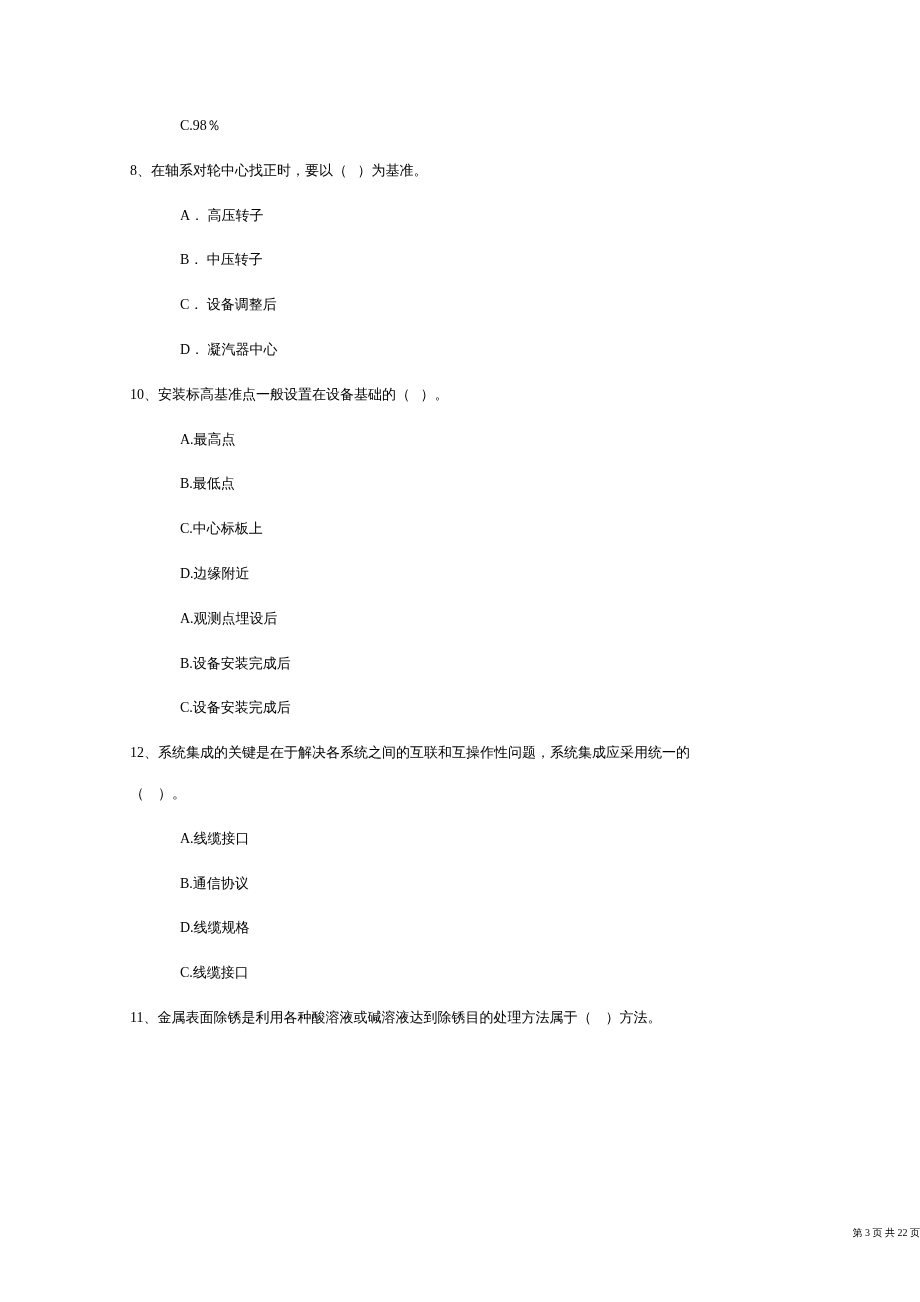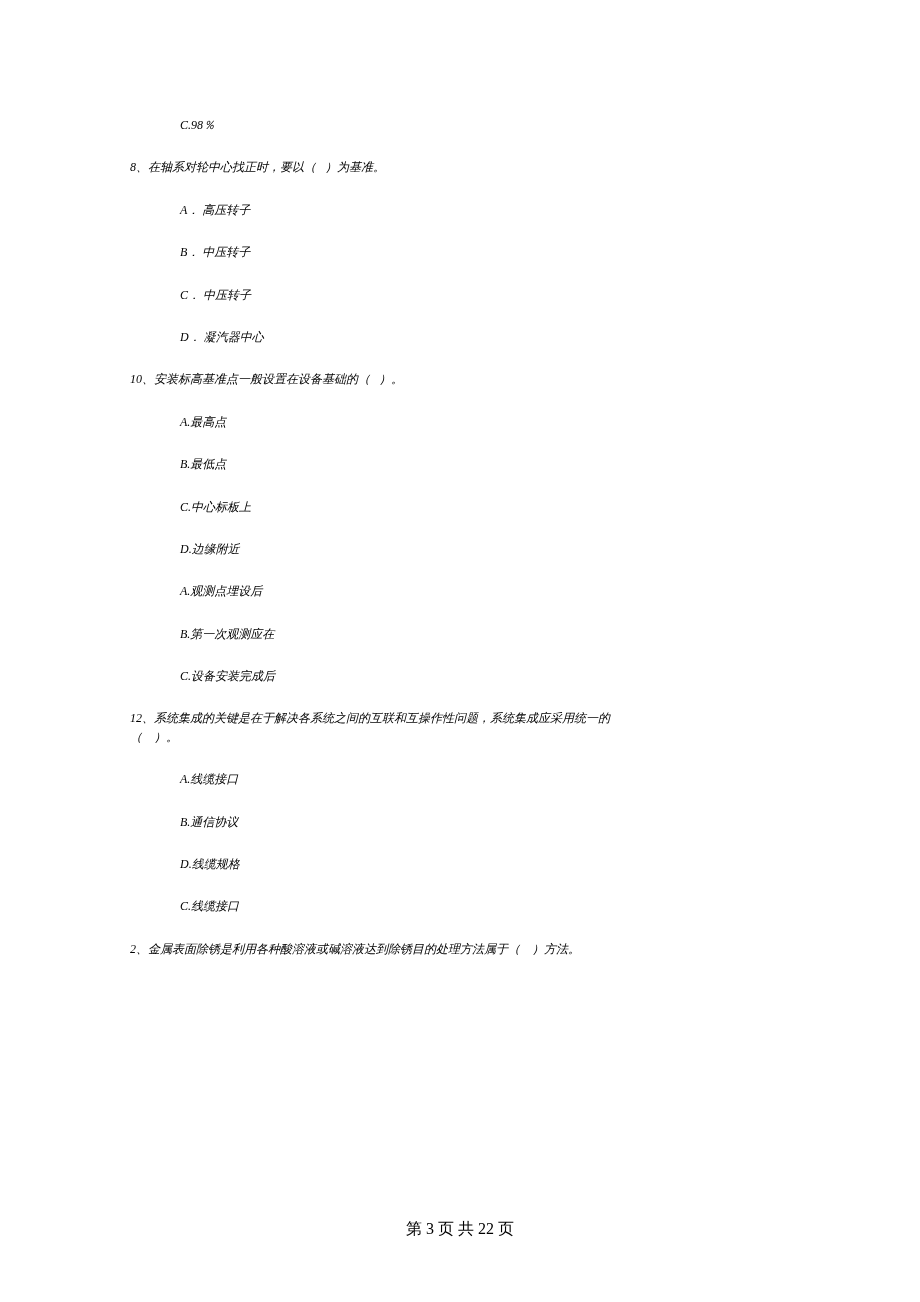--- a/index.html
+++ b/index.html
@@ -14,70 +14,69 @@
   .page {
     width: 920px;
     height: 1302px;
     position: relative;
     box-sizing: border-box;
     padding-top: 118px;
     padding-left: 130px;
     padding-right: 130px;
   }
   .line {
-    font-size: 12px;
+    font-size: 14px;
     line-height: 1.2;
     margin-bottom: 28px;
     white-space: pre;
-    font-style: italic;
   }
   .option {
     padding-left: 50px;
   }
   .question {
     padding-left: 0;
   }
   .cont {
     padding-left: 0;
   }
   .footer {
     position: absolute;
     bottom: 62px;
     left: 0;
     width: 920px;
-    text-align: center;
-    font-size: 16px;
+    text-align: right;
+    font-size: 10px;
   }
 </style>
 </head>
 <body>
 
 <div class="page">
 
   <div class="line option">C.98％</div>
 
   <div class="line question">8、在轴系对轮中心找正时，要以（   ）为基准。</div>
   <div class="line option">A． 高压转子</div>
   <div class="line option">B． 中压转子</div>
-  <div class="line option">C． 中压转子</div>
+  <div class="line option">C． 设备调整后</div>
   <div class="line option">D． 凝汽器中心</div>
 
   <div class="line question">10、安装标高基准点一般设置在设备基础的（   ）。</div>
   <div class="line option">A.最高点</div>
   <div class="line option">B.最低点</div>
   <div class="line option">C.中心标板上</div>
   <div class="line option">D.边缘附近</div>
 
   <div class="line option">A.观测点埋设后</div>
-  <div class="line option">B.第一次观测应在</div>
+  <div class="line option">B.设备安装完成后</div>
   <div class="line option">C.设备安装完成后</div>
 
-  <div class="line question" style="margin-bottom:4px;">12、系统集成的关键是在于解决各系统之间的互联和互操作性问题，系统集成应采用统一的</div>
+  <div class="line question" style="margin-bottom:24px;">12、系统集成的关键是在于解决各系统之间的互联和互操作性问题，系统集成应采用统一的</div>
   <div class="line cont">（    ）。</div>
   <div class="line option">A.线缆接口</div>
   <div class="line option">B.通信协议</div>
   <div class="line option">D.线缆规格</div>
   <div class="line option">C.线缆接口</div>
 
-  <div class="line question">2、金属表面除锈是利用各种酸溶液或碱溶液达到除锈目的处理方法属于（    ）方法。</div>
+  <div class="line question">11、金属表面除锈是利用各种酸溶液或碱溶液达到除锈目的处理方法属于（    ）方法。</div>
 
   <div class="footer">第 3 页 共 22 页</div>
 </div>
 
 </body></html>

